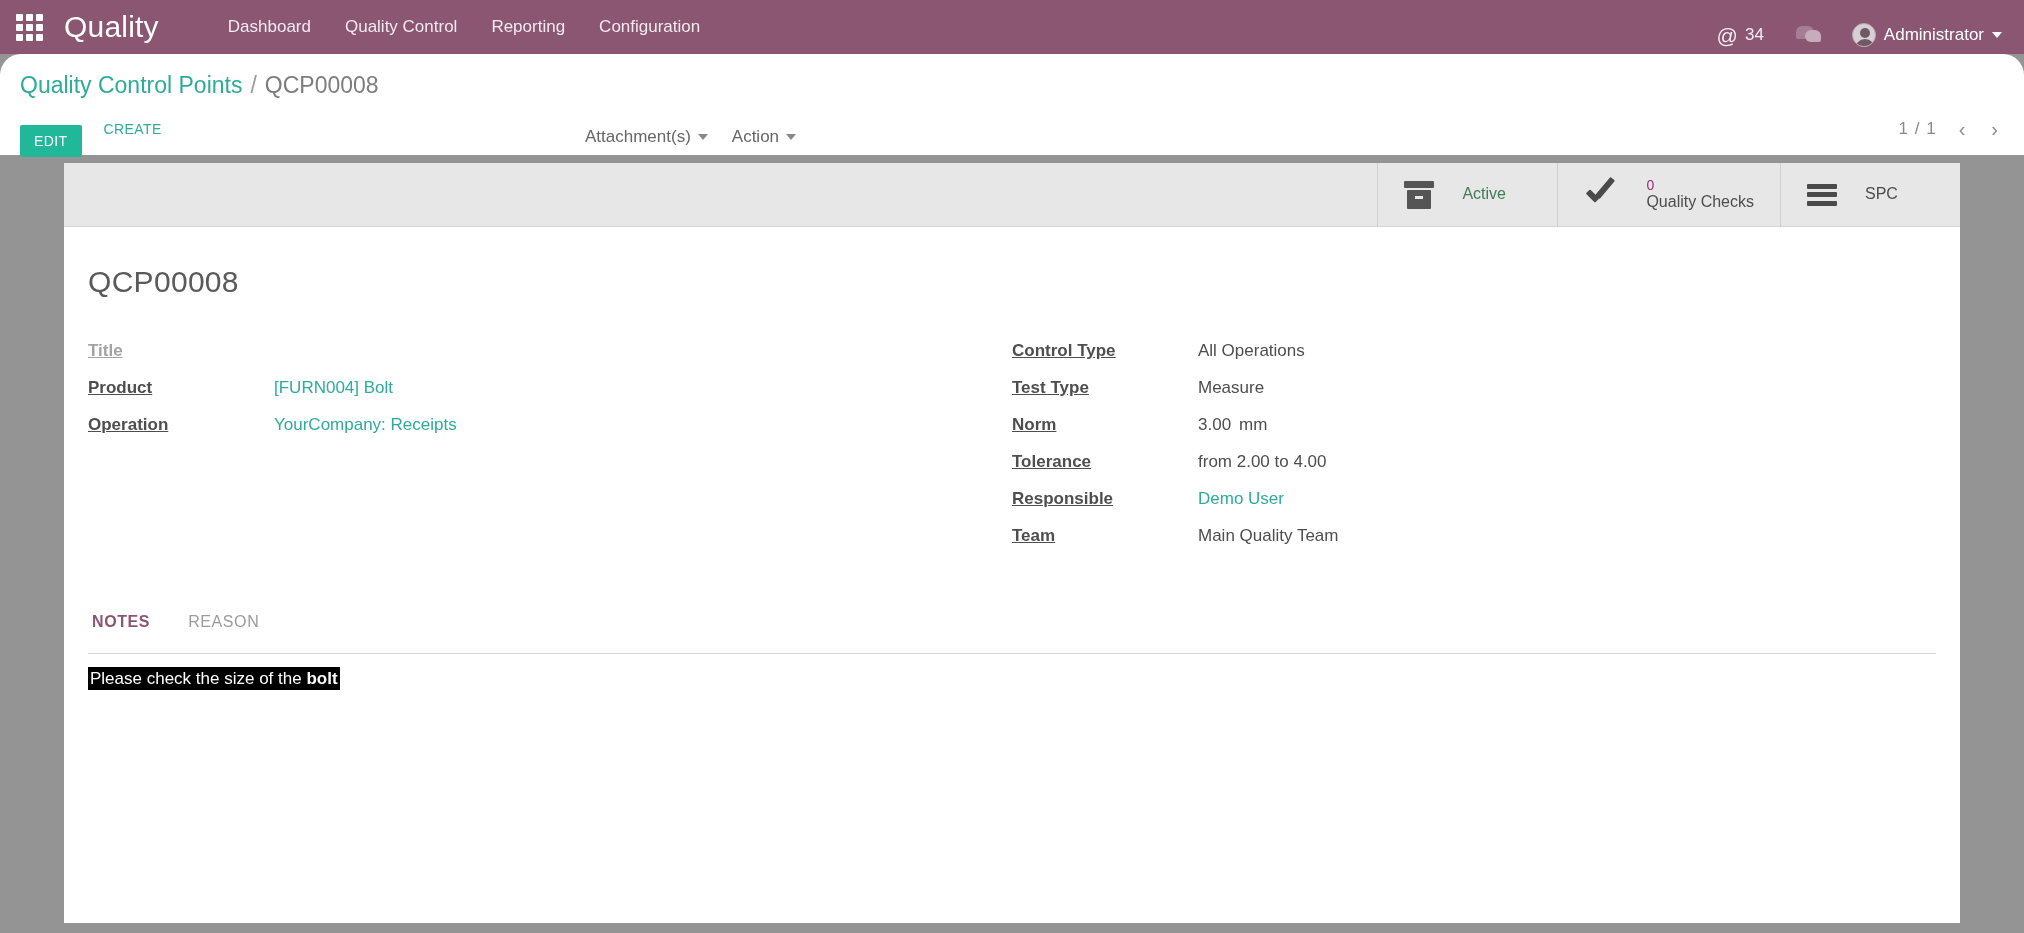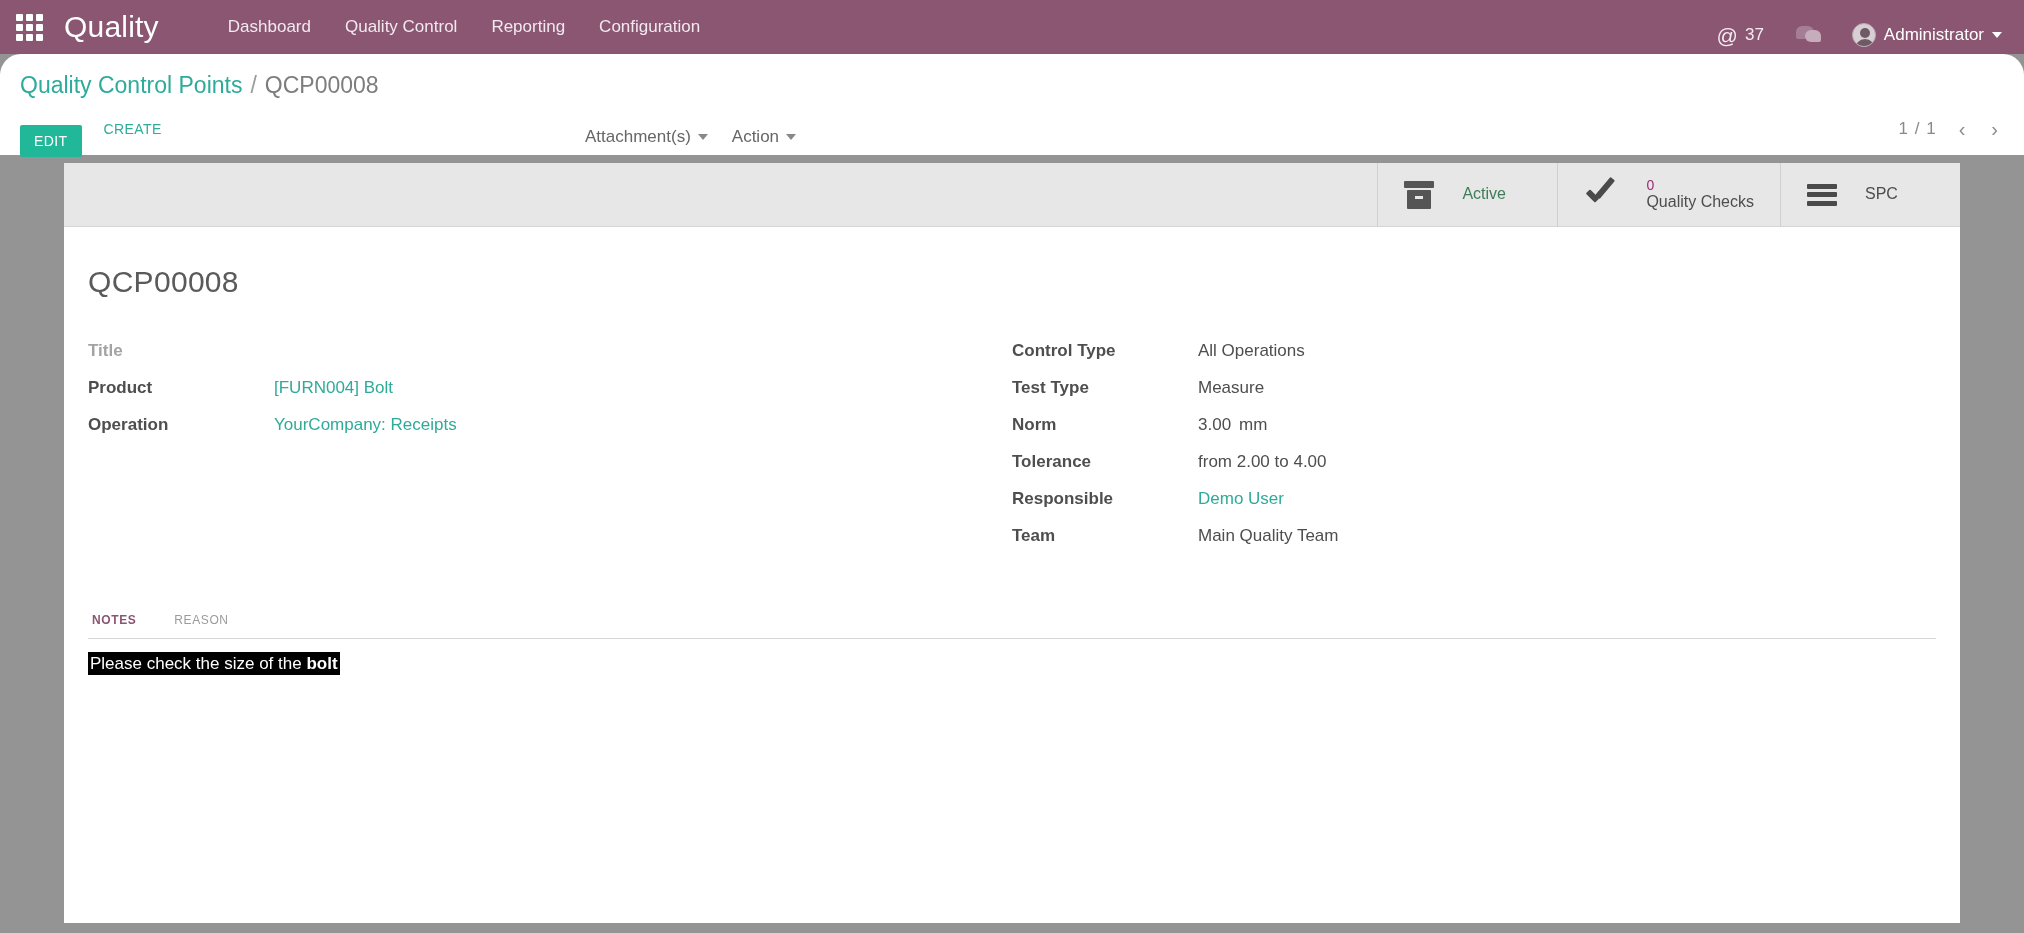--- a/index.html
+++ b/index.html
@@ -182,35 +182,35 @@
     display: flex; margin-top: 42px; gap: 0;
   }
   .field-col { width: 50%; }
   .field-col.right { padding-left: 0px; }
   .field-row {
     display: flex; align-items: baseline; margin-bottom: 17px;
     font-size: 17px;
   }
   .field-label {
     width: 186px; flex: 0 0 186px;
-    color: #4e4e4e; font-weight: bold;
+    color: #4e4e4e; font-weight: bold; text-decoration: underline;
   }
   .field-label.muted { color: #a3a3a3; font-weight: bold; }
   .field-value { color: #4e4e4e; }
   .field-value.link { color: #2eab9a; cursor: pointer; }
   .unit { color: #4e4e4e; }
 
   
   .notebook { margin-top: 40px; padding: 0 24px; }
   .nb-tabs {
     display: flex; gap: 0; border-bottom: 1px solid #d6d6d6;
   }
   .nb-tab {
-    font-size: 12px; letter-spacing: .6px; color: #9b9b9b;
-    padding: 10px 4px 10px 4px; margin-right: 30px; cursor: pointer;
+    font-size: 16px; letter-spacing: .6px; color: #9b9b9b;
+    padding: 10px 4px 21px 4px; margin-right: 30px; cursor: pointer;
     border-bottom: 2px solid transparent; margin-bottom: -1px;
   }
   .nb-tab.active { color: #8a5672; font-weight: bold; }
   .nb-page { padding: 12px 0 0 0; min-height: 180px; }
   .note-text {
     display: inline; font-size: 17px;
     background: #000; color: #fff; line-height: 1.55;
     padding: 2px 2px;
   }
   .note-text b { font-weight: bold; }
@@ -235,21 +235,21 @@
   <div class="brand">Quality</div>
   <div class="menu-items">
     <div class="menu-item">Dashboard</div>
     <div class="menu-item">Quality Control</div>
     <div class="menu-item">Reporting</div>
     <div class="menu-item">Configuration</div>
   </div>
   <div class="nav-right">
     <div class="nav-sys">
       <span class="at-icon">@</span>
-      <span>37</span>
+      <span>34</span>
     </div>
     <div class="nav-sys">
       <span class="chat-icon"></span>
     </div>
     <div class="user-menu">
       <span class="avatar"></span>
       <span>Administrator</span>
       <span class="caret-down"></span>
     </div>
   </div>

